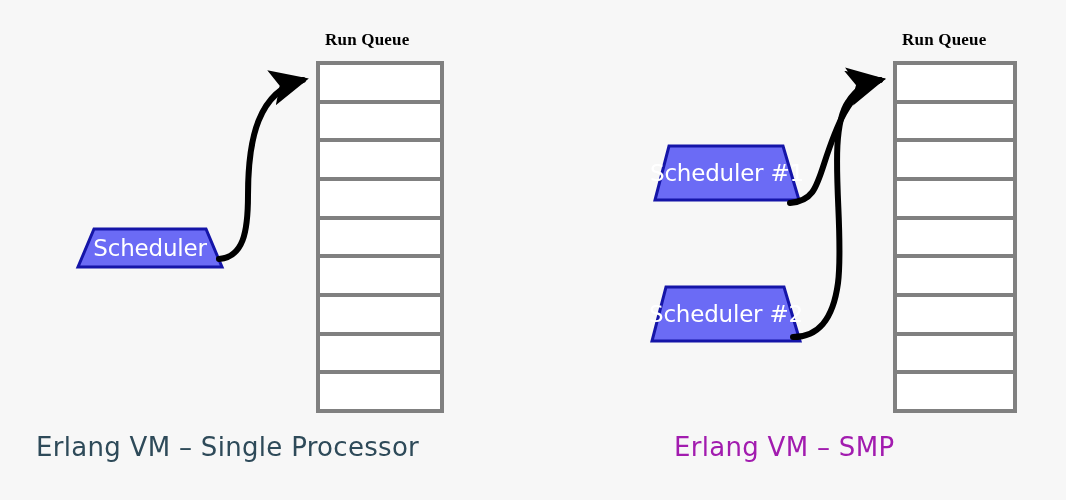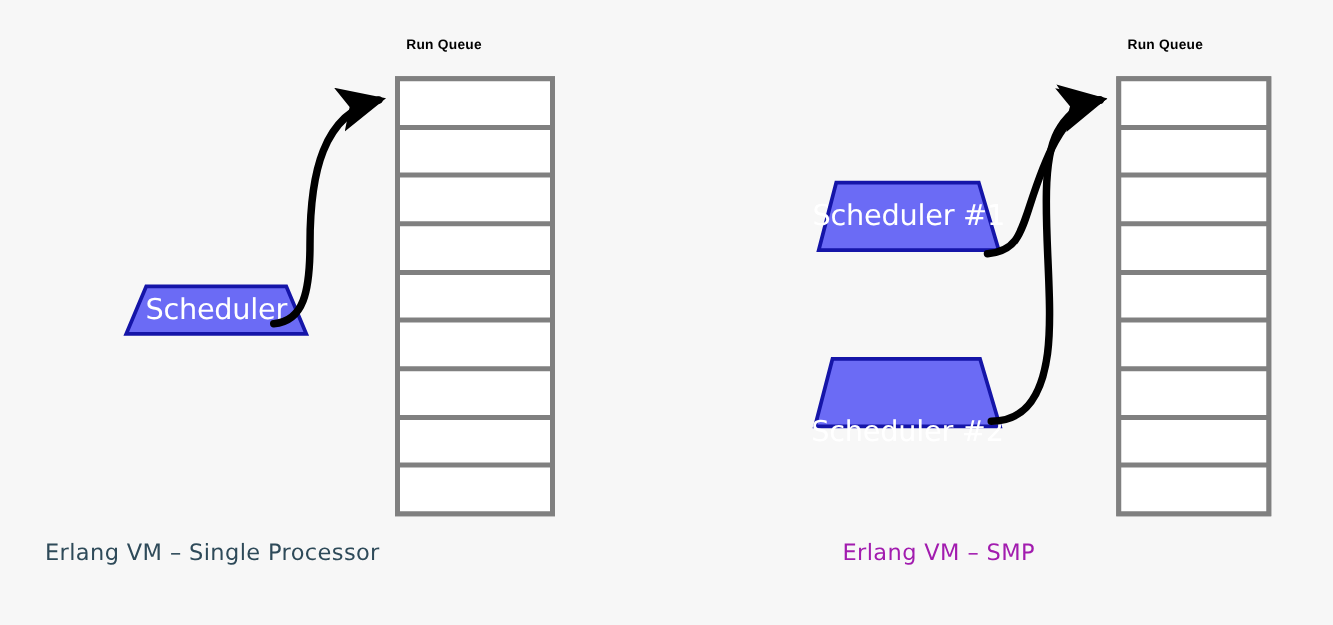--- a/index.html
+++ b/index.html
@@ -23,22 +23,22 @@
   .panel {
     position: absolute;
     top: 0;
     height: 500px;
   }
   #panel-single { left: 0; width: 520px; }
   #panel-smp { left: 520px; width: 546px; }
 
   .queue-title {
     position: absolute;
-    font-family: Liberation Sans, sans-serif;
-    font-size: 11px;
+    font-family: Liberation Serif, serif;
+    font-size: 17px;
     font-weight: 700;
     color: #000000;
     white-space: nowrap;
     letter-spacing: 0.2px;
   }
 
   .queue {
     position: absolute;
     box-sizing: border-box;
     display: flex;
@@ -86,21 +86,21 @@
     left: 0;
     top: 0;
     width: 1066px;
     height: 500px;
     pointer-events: none;
   }
 
   .caption {
     position: absolute;
     font-family: "DejaVu Sans", sans-serif;
-    font-size: 18px;
+    font-size: 26px;
     color: #2e4a59;
     white-space: nowrap;
     letter-spacing: 0.3px;
   }
 </style>
 </head>
 <body style="background: rgb(247, 247, 247);">
 
 <div id="stage">
 
@@ -113,21 +113,21 @@
         <div class="queue-cell" style="background: rgb(255, 255, 255);"></div>
         <div class="queue-cell" style="background: rgb(255, 255, 255);"></div>
         <div class="queue-cell" style="background: rgb(255, 255, 255);"></div>
         <div class="queue-cell" style="background: rgb(255, 255, 255);"></div>
         <div class="queue-cell" style="background: rgb(255, 255, 255);"></div>
         <div class="queue-cell" style="background: rgb(255, 255, 255);"></div>
         <div class="queue-cell" style="background: rgb(255, 255, 255);"></div>
         <div class="queue-cell" style="background: rgb(255, 255, 255);"></div>
       </div>
 
-    <div class="sched" style="left: 99px; top: 227px; width: 148px; height: 42px;">
+    <div class="sched" style="left: 76px; top: 227px; width: 148px; height: 42px;">
       <svg width="148" height="42" viewBox="0 0 148 42">
         <polygon points="18,2 130,2 146,40 2,40" fill="#6b6bf5" stroke="#1515a8" stroke-width="3" stroke-linejoin="miter"></polygon>
       </svg>
       <div class="sched-label" style="color: rgb(255, 255, 255);">Scheduler</div>
     </div>
 
     <div class="caption" style="left: 36px; top: 432px; color: rgb(46, 74, 89);">Erlang VM – Single Processor</div>
   </div>
 
   <div class="panel" id="panel-smp">
@@ -150,21 +150,21 @@
       <svg width="148" height="58" viewBox="0 0 148 58">
         <polygon points="16,2 130,2 146,56 2,56" fill="#6b6bf5" stroke="#1515a8" stroke-width="3" stroke-linejoin="miter"></polygon>
       </svg>
       <div class="sched-label" style="color: rgb(255, 255, 255);">Scheduler #1</div>
     </div>
 
     <div class="sched" style="left: 130px; top: 285px; width: 152px; height: 58px;">
       <svg width="152" height="58" viewBox="0 0 152 58">
         <polygon points="16,2 134,2 150,56 2,56" fill="#6b6bf5" stroke="#1515a8" stroke-width="3" stroke-linejoin="miter"></polygon>
       </svg>
-      <div class="sched-label" style="color: rgb(255, 255, 255); margin-top: 32px;">Scheduler #2</div>
+      <div class="sched-label" style="color: rgb(255, 255, 255);">Scheduler #2</div>
     </div>
 
     <div class="caption" style="left: 154px; top: 432px; color: #a21caf;">Erlang VM – SMP</div>
   </div>
 
   <svg class="arrows" viewBox="0 0 1066 500">
     <defs>
       <marker id="arrowhead" markerWidth="7" markerHeight="7" refX="5.4" refY="3" orient="auto" markerUnits="strokeWidth">
         <path d="M0,0 L6.4,3 L0,6 L1.4,3 Z" fill="#000000"></path>
       </marker>

